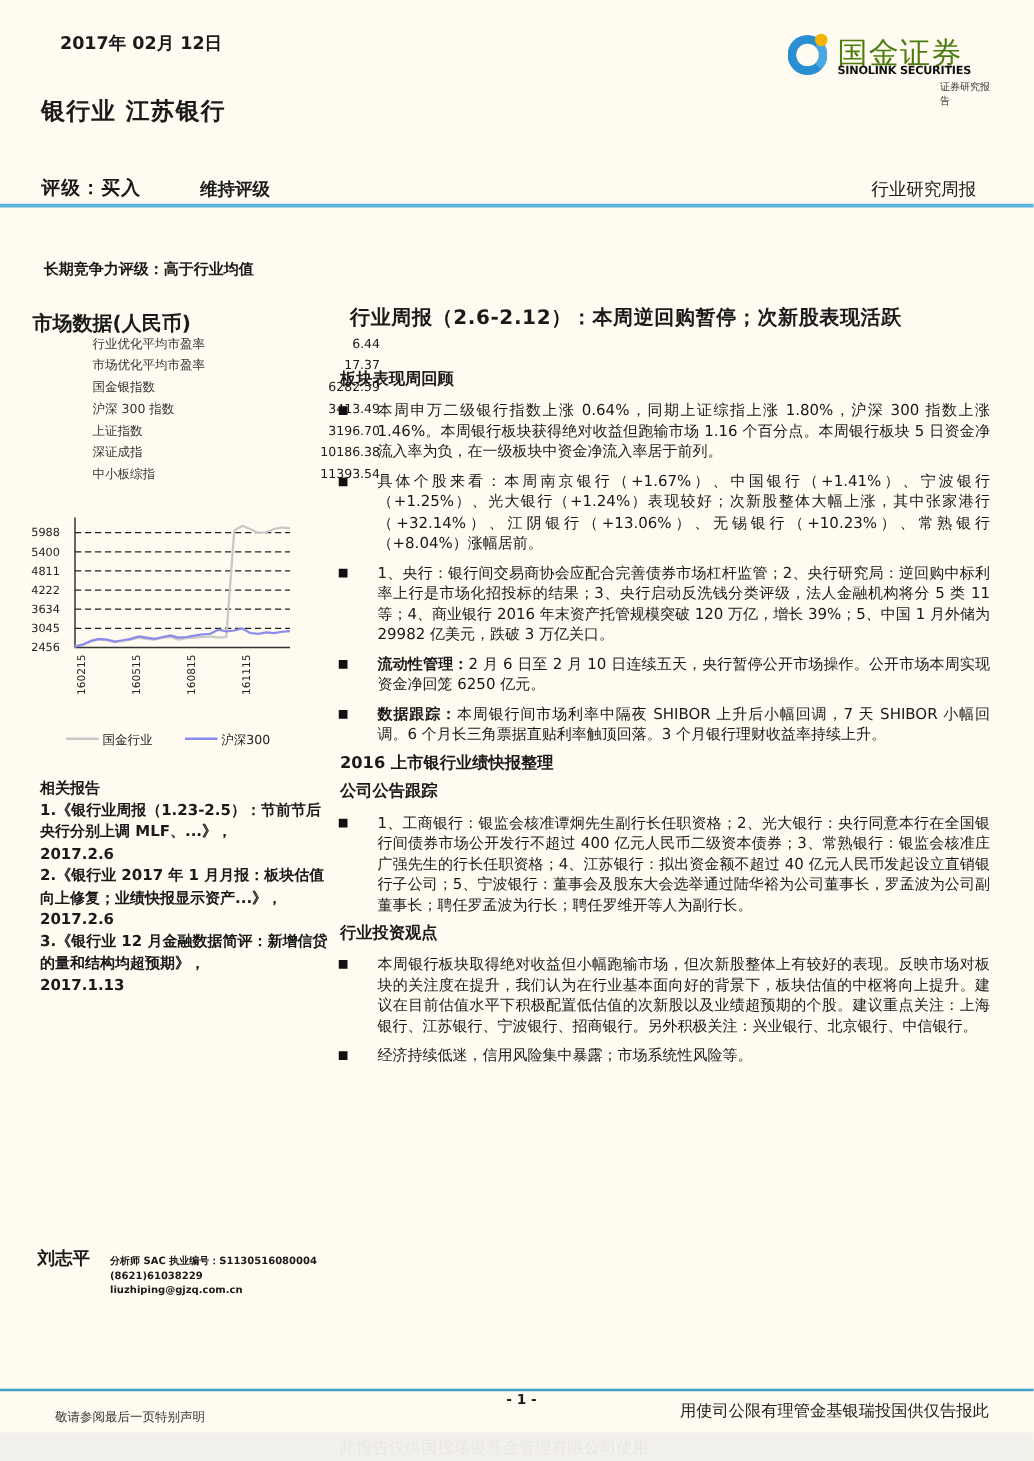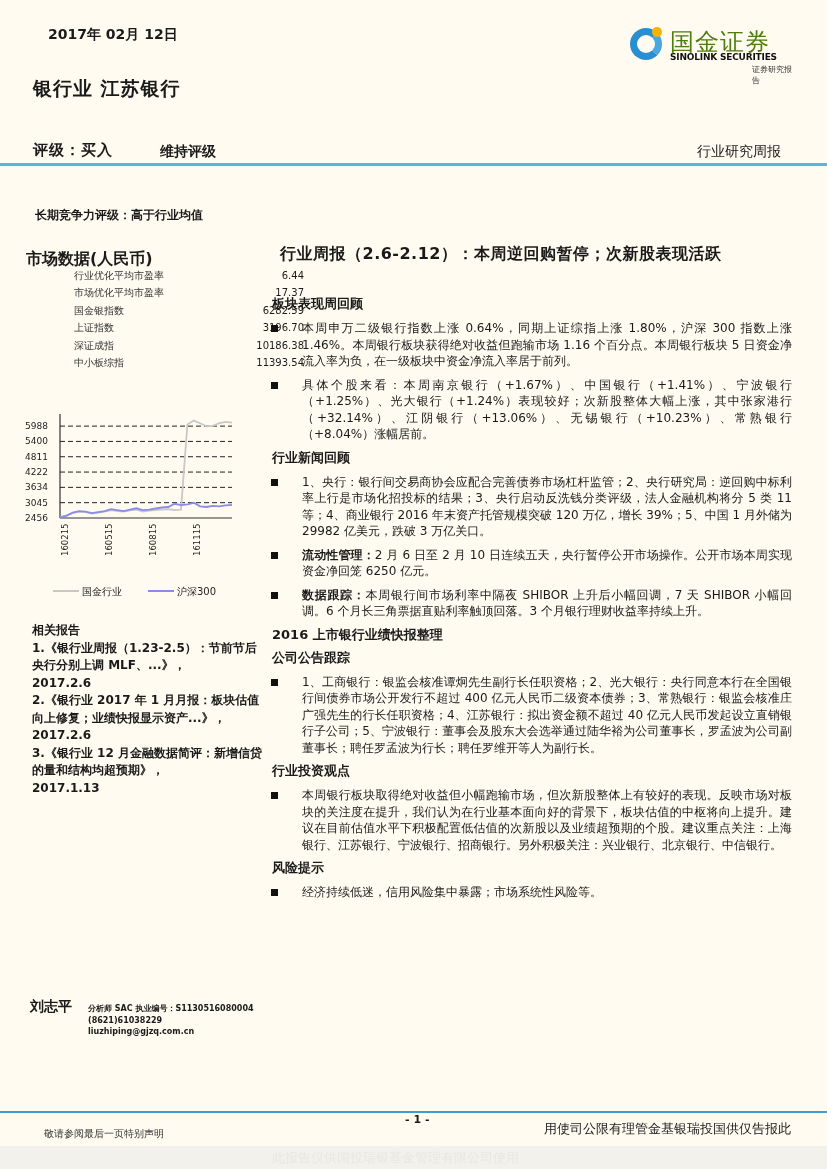--- a/index.html
+++ b/index.html
@@ -84,20 +84,24 @@
       <span>行业优化平均市盈率</span>
       <span>6.44</span>
     </div>
   <div class="mkt-row">
       <span>市场优化平均市盈率</span>
       <span>17.37</span>
     </div>
   <div class="mkt-row">
       <span>国金银指数</span>
       <span>6282.59</span>
+    </div>
+  <div class="mkt-row">
+      <span>沪深 300 指数</span>
+      <span>3413.49</span>
     </div>
   <div class="mkt-row">
       <span>上证指数</span>
       <span>3196.70</span>
     </div>
   <div class="mkt-row">
       <span>深证成指</span>
       <span>10186.38</span>
     </div>
   <div class="mkt-row">
@@ -154,21 +158,20 @@
 <div class="abs main" id="main-body">
     <div class="sec-h">板块表现周回顾</div>
     <div class="bullet">
       <span class="sq"></span>
       <span class="body-text" style="margin-left: 14px;"><span>本周申万二级银行指数上涨 0.64%，同期上证综指上涨 1.80%，沪深 300 指数上涨 1.46%。本周银行板块获得绝对收益但跑输市场 1.16 个百分点。本周银行板块 5 日资金净流入率为负，在一级板块中资金净流入率居于前列。</span></span>
     </div>
     <div class="bullet">
       <span class="sq"></span>
       <span class="body-text" style="margin-left: 14px;"><span>具体个股来看：本周南京银行（+1.67%）、中国银行（+1.41%）、宁波银行（+1.25%）、光大银行（+1.24%）表现较好；次新股整体大幅上涨，其中张家港行（+32.14%）、江阴银行（+13.06%）、无锡银行（+10.23%）、常熟银行（+8.04%）涨幅居前。</span></span>
     </div>
-    <div class="sec-h">行业新闻回顾</div>
     <div class="bullet">
       <span class="sq"></span>
       <span class="body-text" style="margin-left: 14px;"><span>1、央行：银行间交易商协会应配合完善债券市场杠杆监管；2、央行研究局：逆回购中标利率上行是市场化招投标的结果；3、央行启动反洗钱分类评级，法人金融机构将分 5 类 11 等；4、商业银行 2016 年末资产托管规模突破 120 万亿，增长 39%；5、中国 1 月外储为 29982 亿美元，跌破 3 万亿关口。</span></span>
     </div>
     <div class="bullet">
       <span class="sq"></span>
       <span class="body-text" style="margin-left: 14px;"><span class="b">流动性管理：</span><span>2 月 6 日至 2 月 10 日连续五天，央行暂停公开市场操作。公开市场本周实现资金净回笼 6250 亿元。</span></span>
     </div>
     <div class="bullet">
       <span class="sq"></span>
@@ -178,21 +181,20 @@
     <div class="sec-h">公司公告跟踪</div>
     <div class="bullet">
       <span class="sq"></span>
       <span class="body-text" style="margin-left: 14px;"><span>1、工商银行：银监会核准谭炯先生副行长任职资格；2、光大银行：央行同意本行在全国银行间债券市场公开发行不超过 400 亿元人民币二级资本债券；3、常熟银行：银监会核准庄广强先生的行长任职资格；4、江苏银行：拟出资金额不超过 40 亿元人民币发起设立直销银行子公司；5、宁波银行：董事会及股东大会选举通过陆华裕为公司董事长，罗孟波为公司副董事长；聘任罗孟波为行长；聘任罗维开等人为副行长。</span></span>
     </div>
     <div class="sec-h">行业投资观点</div>
     <div class="bullet">
       <span class="sq"></span>
       <span class="body-text" style="margin-left: 14px;"><span>本周银行板块取得绝对收益但小幅跑输市场，但次新股整体上有较好的表现。反映市场对板块的关注度在提升，我们认为在行业基本面向好的背景下，板块估值的中枢将向上提升。建议在目前估值水平下积极配置低估值的次新股以及业绩超预期的个股。建议重点关注：上海银行、江苏银行、宁波银行、招商银行。另外积极关注：兴业银行、北京银行、中信银行。</span></span>
     </div>
-    <div class="sec-h">风险提示</div>
     <div class="bullet">
       <span class="sq"></span>
       <span class="body-text" style="margin-left: 14px;"><span>经济持续低迷，信用风险集中暴露；市场系统性风险等。</span></span>
     </div>
   </div>
 
 <div class="abs rule-bottom"></div>
 <div class="abs page-num">- 1 -</div>
 <div class="abs disclaimer">敬请参阅最后一页特别声明</div>
 <div class="abs usage-note">用使司公限有理管金基银瑞投国供仅告报此</div>

